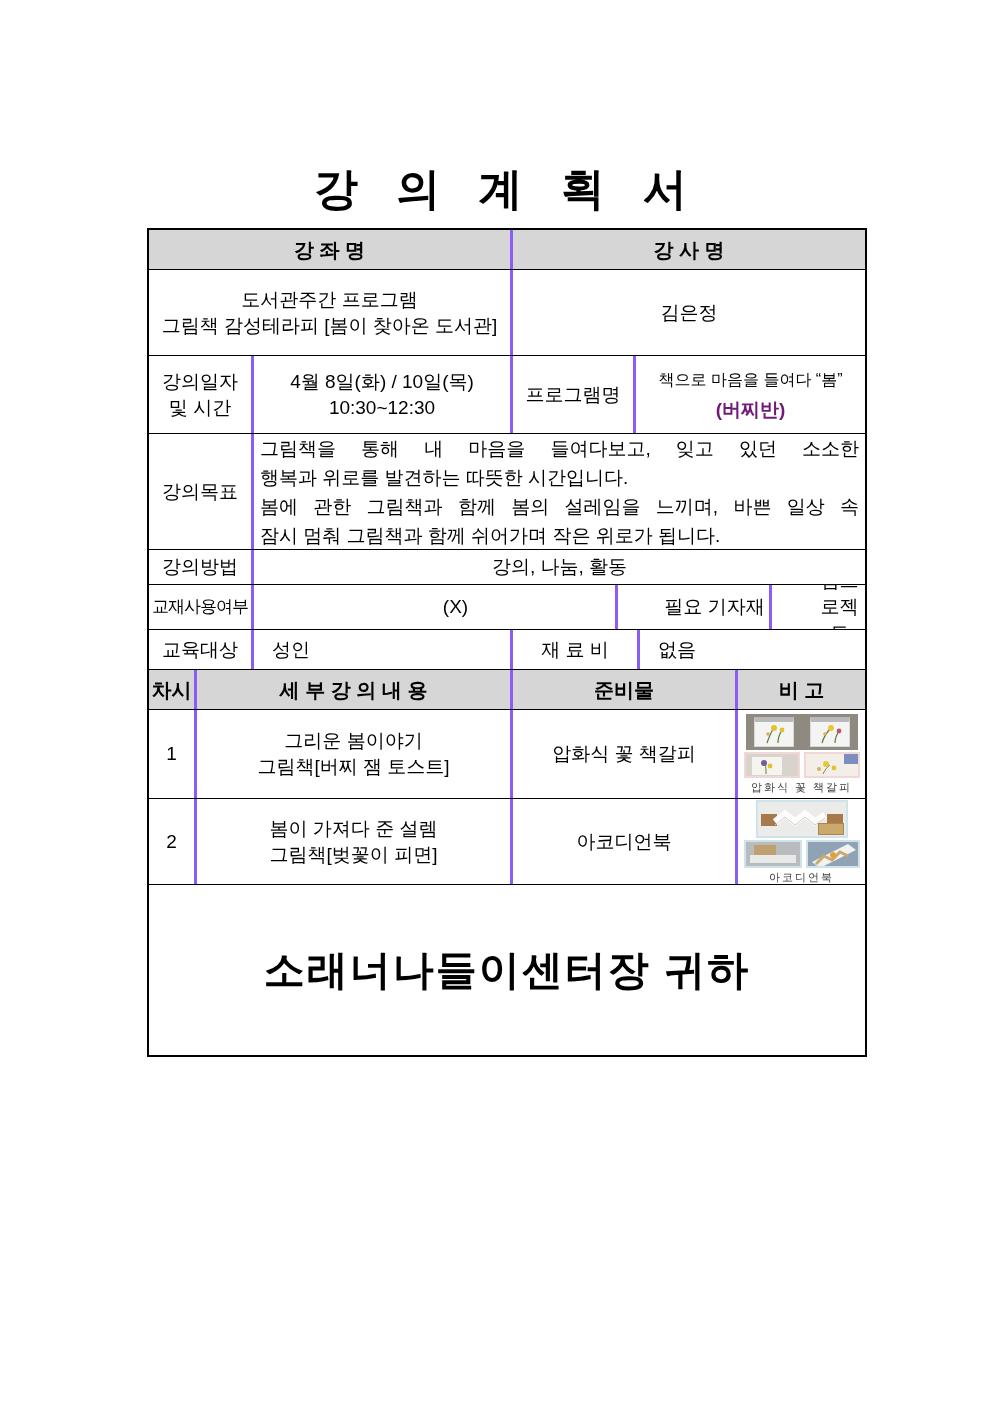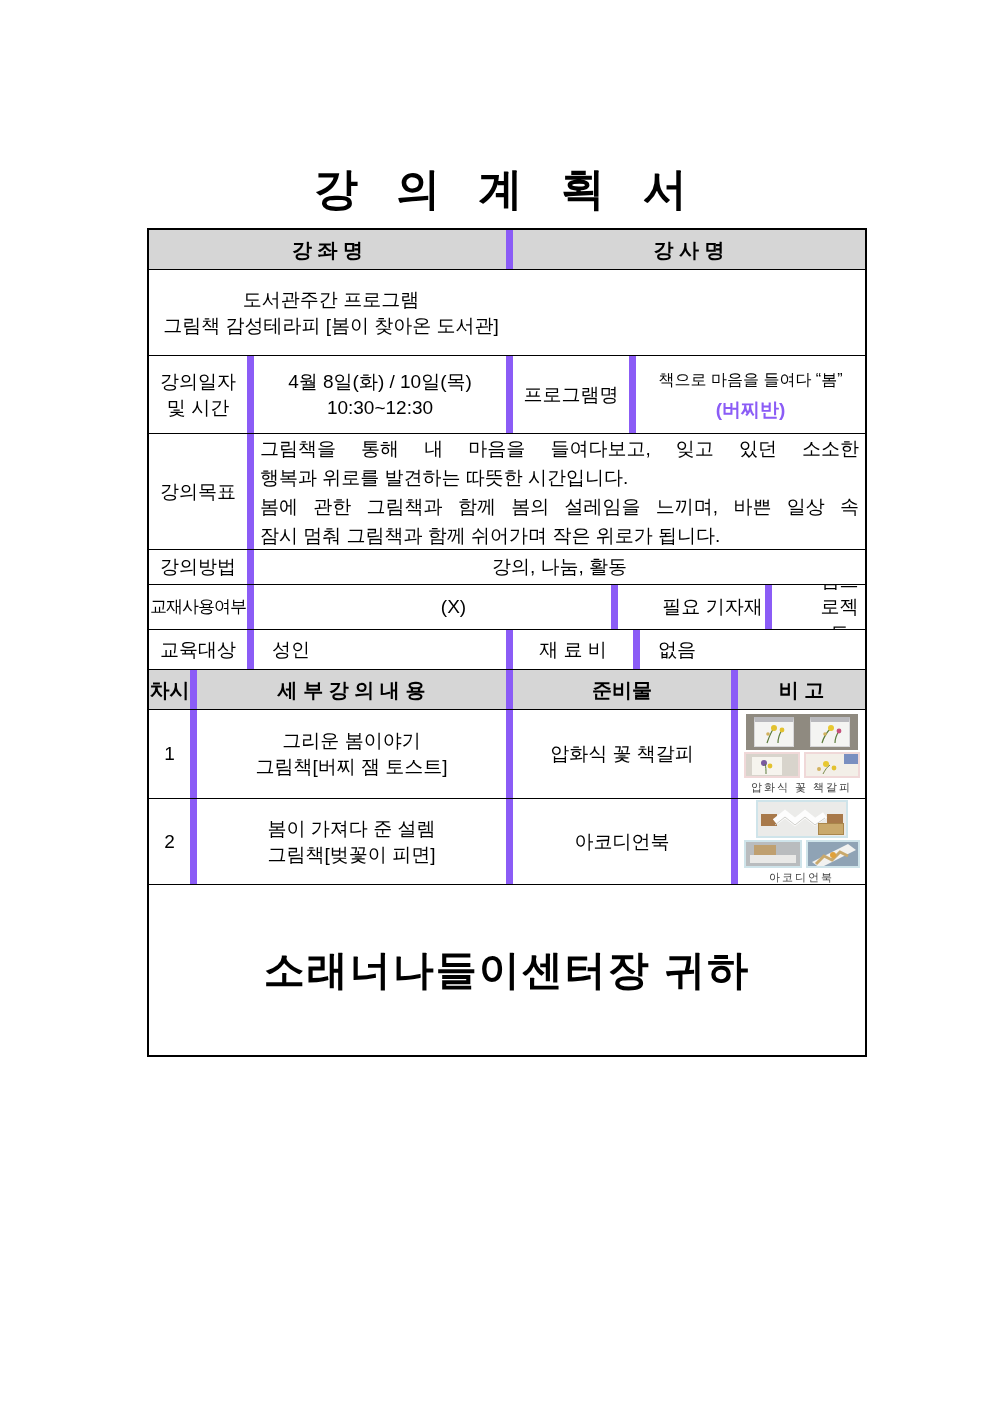--- a/index.html
+++ b/index.html
@@ -15,21 +15,21 @@
     line-height: 62px; text-align: center;
     font-size: 44px; font-weight: bold; letter-spacing: 13px;
   }
   .plan-table {
     position: absolute; left: 147px; top: 228px; width: 720px;
     border: 2px solid #000; background: #fff;
   }
   .row { display: flex; border-bottom: 1px solid #000; }
   .row:last-child { border-bottom: none; }
   .cell {
-    border-right: 7px solid #8b5cf6;
+    border-right: 3px solid #8b5cf6;
     display: flex; flex-direction: column; justify-content: center; align-items: center;
     font-size: 19px; line-height: 26px; text-align: center;
     overflow: hidden;
   }
   .cell:last-child { border-right: none; }
   .cell.left { align-items: flex-start; padding-left: 18px; text-align: left; }
   .hdr { background: #d6d6d6; font-weight: bold; font-size: 20px; }
   .r-header   { height: 40px; }
   .r-course   { height: 86px; }
   .r-schedule { height: 78px; }
@@ -93,36 +93,37 @@
   <div class="row r-header">
     <div class="cell hdr w-half">강 좌 명</div>
     <div class="cell hdr w-rest">강 사 명</div>
   </div>
 
   <div class="row r-course">
     <div class="cell w-half">
       <div>도서관주간 프로그램</div>
       <div>그림책 감성테라피 [봄이 찾아온 도서관]</div>
     </div>
+    <div class="cell w-rest">김은정</div>
   </div>
 
   <div class="row r-schedule">
     <div class="cell w-label">
       <div>강의일자</div>
       <div>및 시간</div>
     </div>
     <div class="cell w-sched">
       <div>4월 8일(화) / 10일(목)</div>
       <div>10:30~12:30</div>
     </div>
     <div class="cell w-prog">프로그램명</div>
     <div class="cell w-rest">
       <div class="prog-name">
         <div class="prog-l1">책으로 마음을 들여다 “봄”</div>
-        <div class="prog-l2" style="color:#8b5cf6;text-align:center;">(버찌반)</div>
+        <div class="prog-l2" style="color:#701a75;text-align:center;">(버찌반)</div>
       </div>
     </div>
   </div>
 
   <div class="row r-objective">
     <div class="cell w-label">강의목표</div>
     <div class="cell w-rest">
       <div class="objective-text">
         <div class="obj-line just">그림책을 통해 내 마음을 들여다보고, 잊고 있던 소소한</div>
         <div class="obj-line">행복과 위로를 발견하는 따뜻한 시간입니다.</div>

